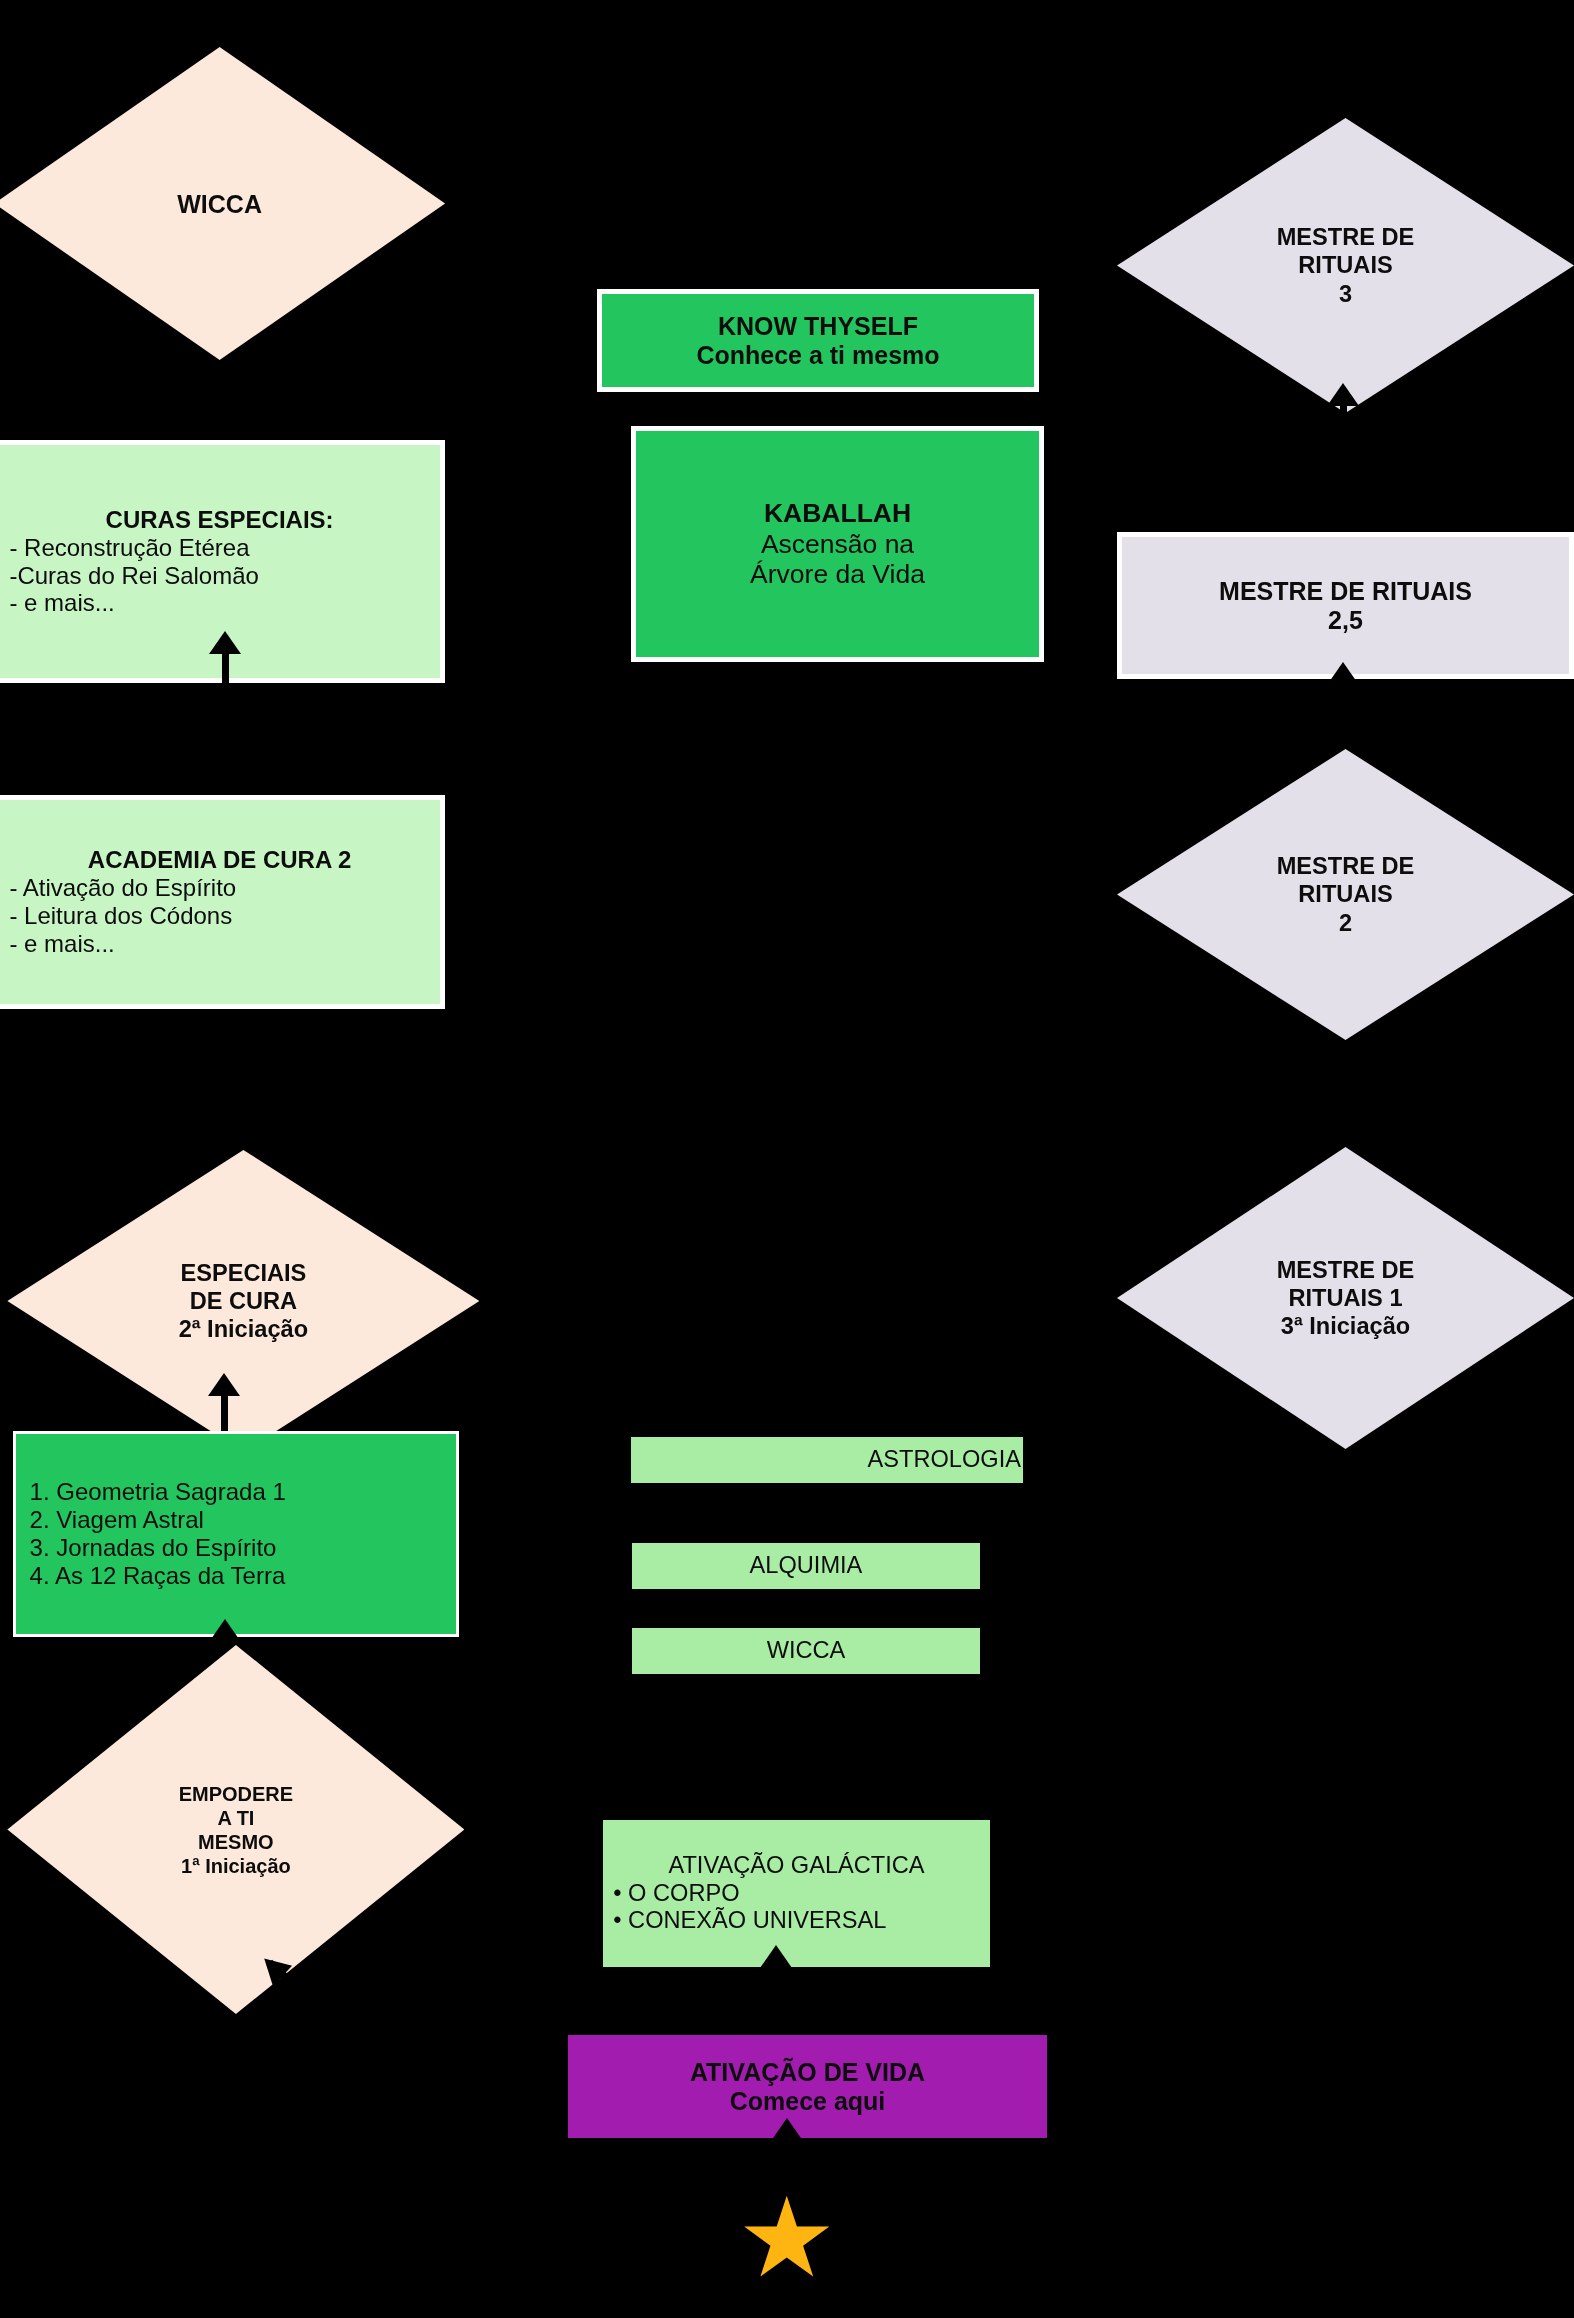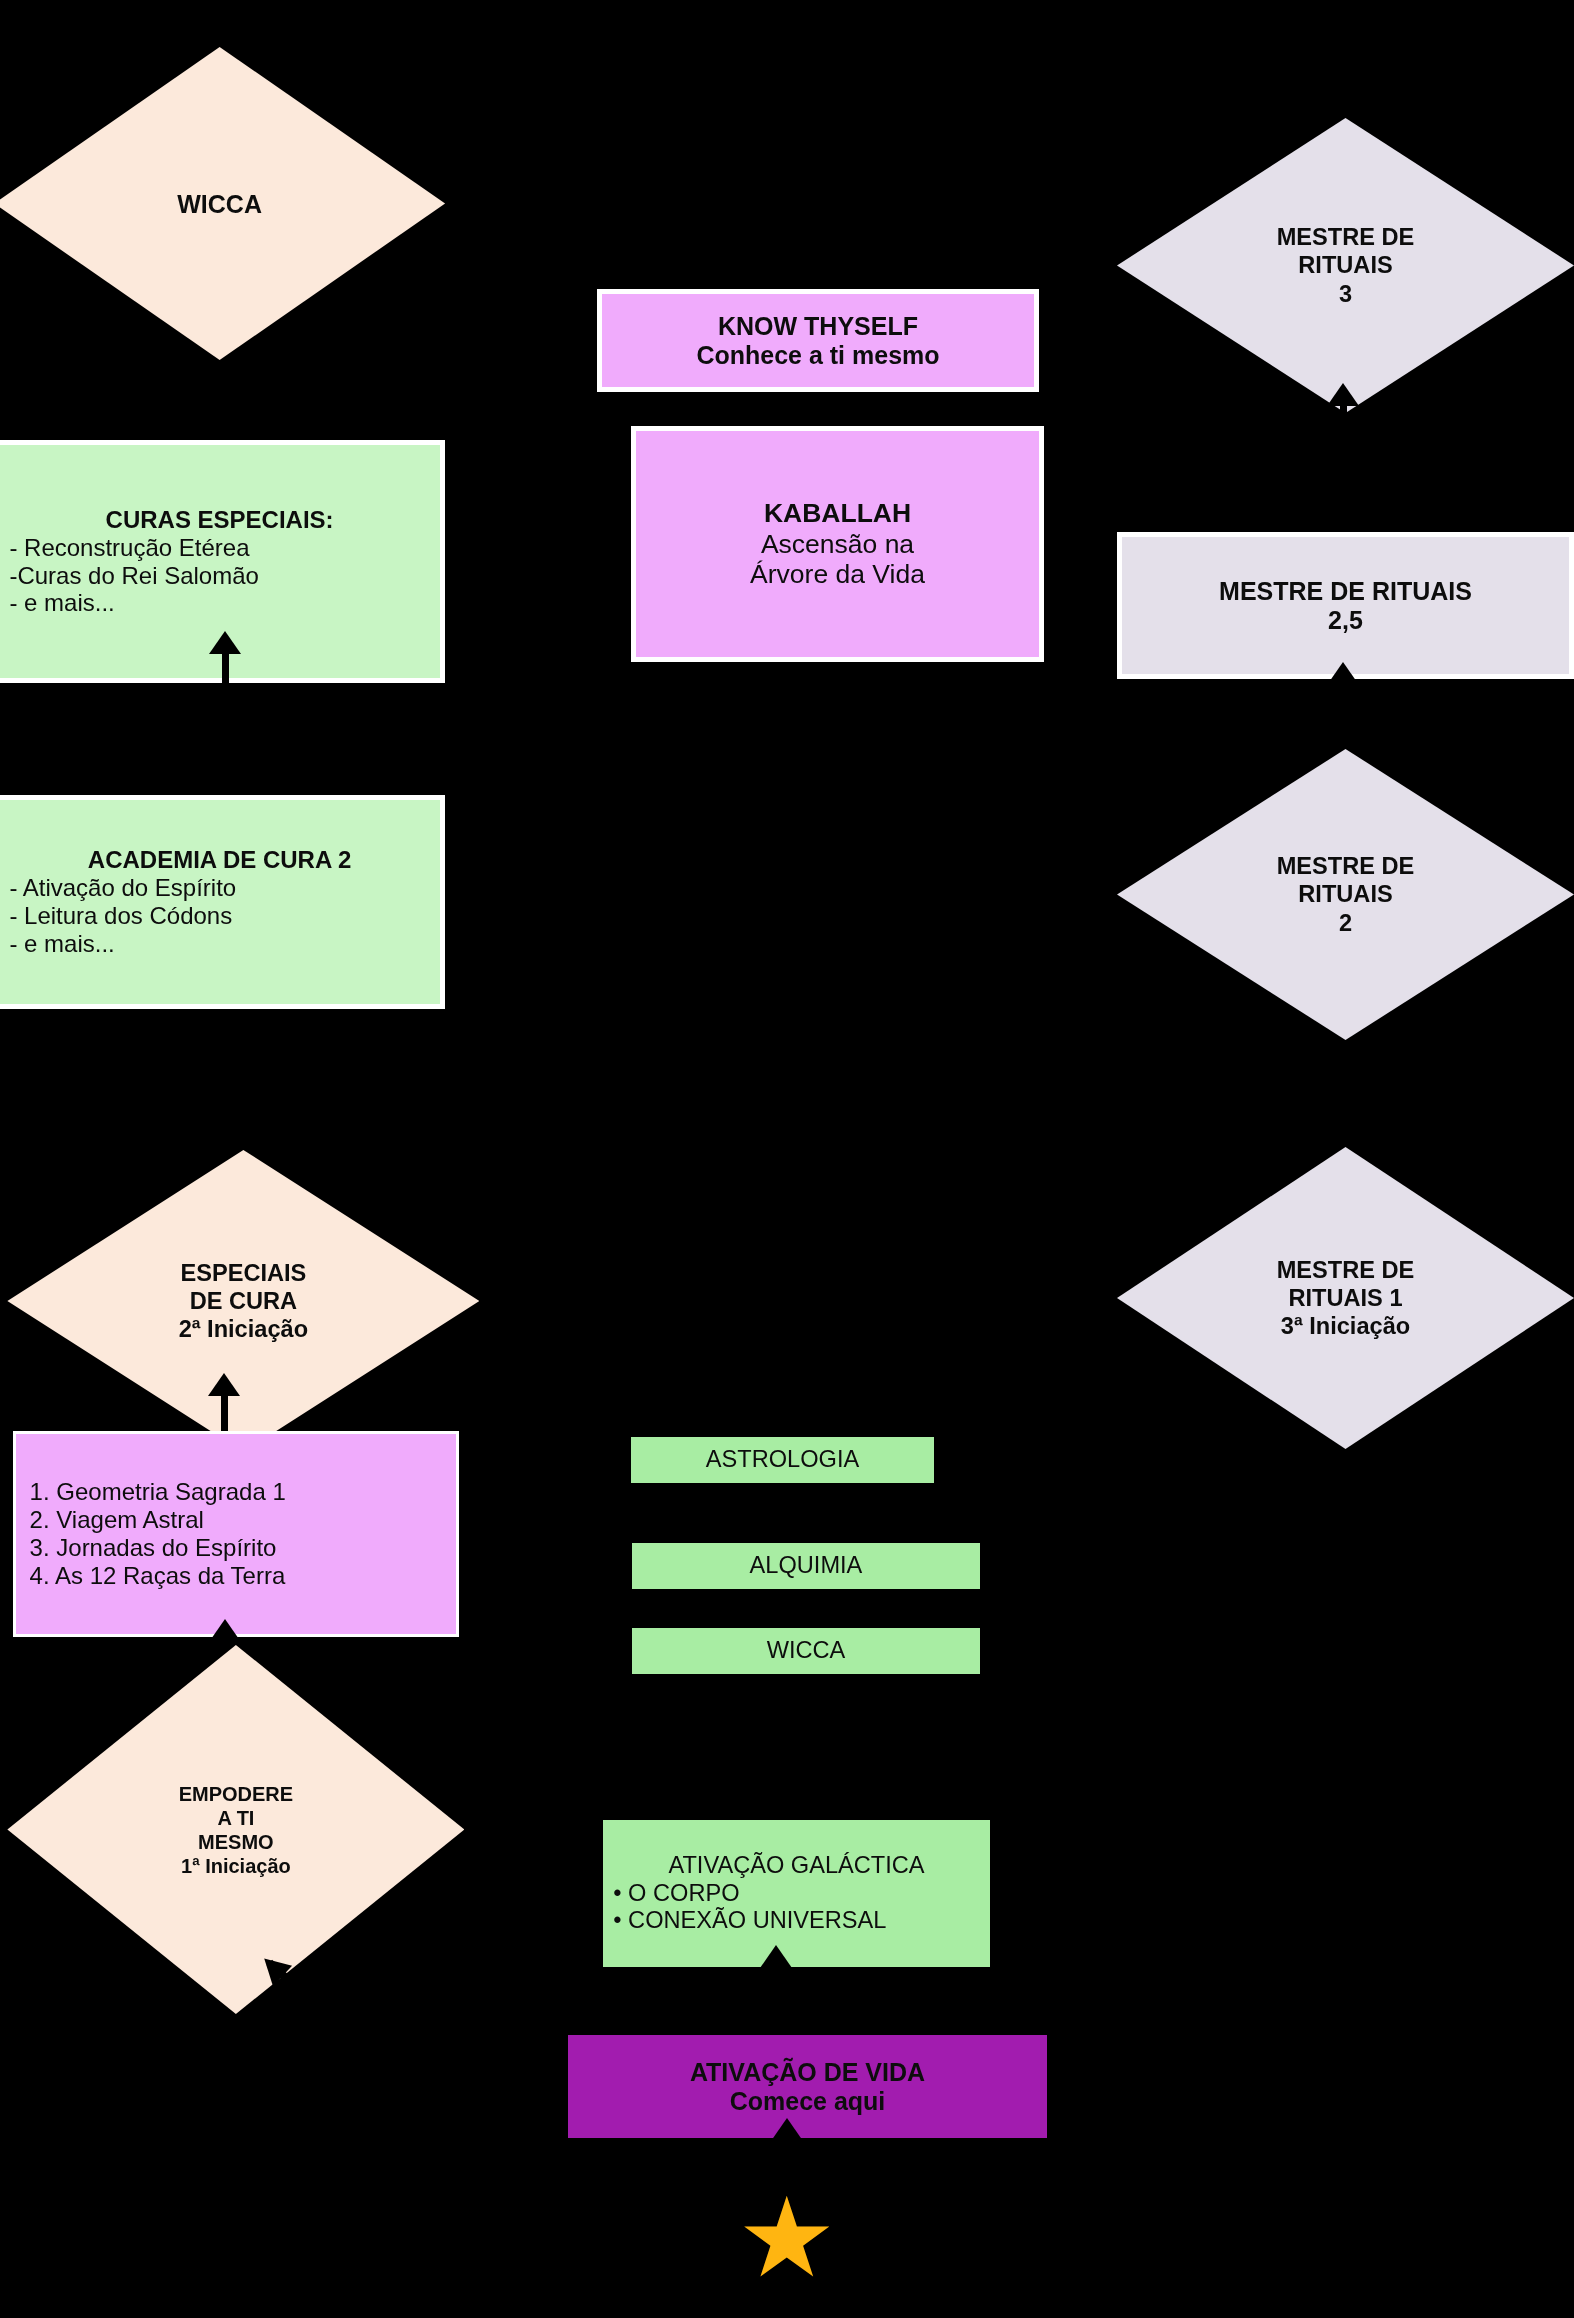--- a/index.html
+++ b/index.html
@@ -26,21 +26,21 @@
     justify-content: center;
     color: #0d0d0d;
     line-height: 1.16;
   }
   
   .rect {
     border: 5.2px solid #ffffff;
   }
   .rect.green  { background: #c8f5c4; }
   .rect.green2 { background: #a8eda3; border: 2.2px solid #a8eda3; }
-  .rect.yellow { background: #f0abfc; }
+  .rect.yellow { background: #22c55e; }
   .rect.orange { background: #a21caf; }
   .rect.lilac  { background: #e4e0ea; }
 
   
   .diamond {
     position: absolute;
   }
   .diamond .shape {
     position: absolute;
     inset: 0;
@@ -175,21 +175,21 @@
       <span class="ln t-bold">KABALLAH</span>
       <span class="ln">Ascensão na</span>
       <span class="ln">Árvore da Vida</span>
     </div>
   </div>
 
   <svg style="position:absolute; left:800px; top:664px; width:52px; height:37px;" viewBox="0 0 70 50">
     <path d="M38 0 L38 30 L0 28 Z" fill="#000"></path>
   </svg>
 
-  <div class="node rect green2" style="left:631px; top:1437px; width:303px; height:46px; font-size:23.6px;">
+  <div class="node rect green2" style="left:631px; top:1437px; width:392px; height:46px; font-size:23.6px;align-items:flex-end;">
     <span>ASTROLOGIA</span>
   </div>
 
   <div class="node rect green2" style="left:632px; top:1543px; width:348px; height:46px; font-size:23.6px;">
     <span>ALQUIMIA</span>
   </div>
 
   <div class="node rect green2" style="left:632px; top:1628px; width:348px; height:46px; font-size:23.6px;">
     <span>WICCA</span>
   </div>

